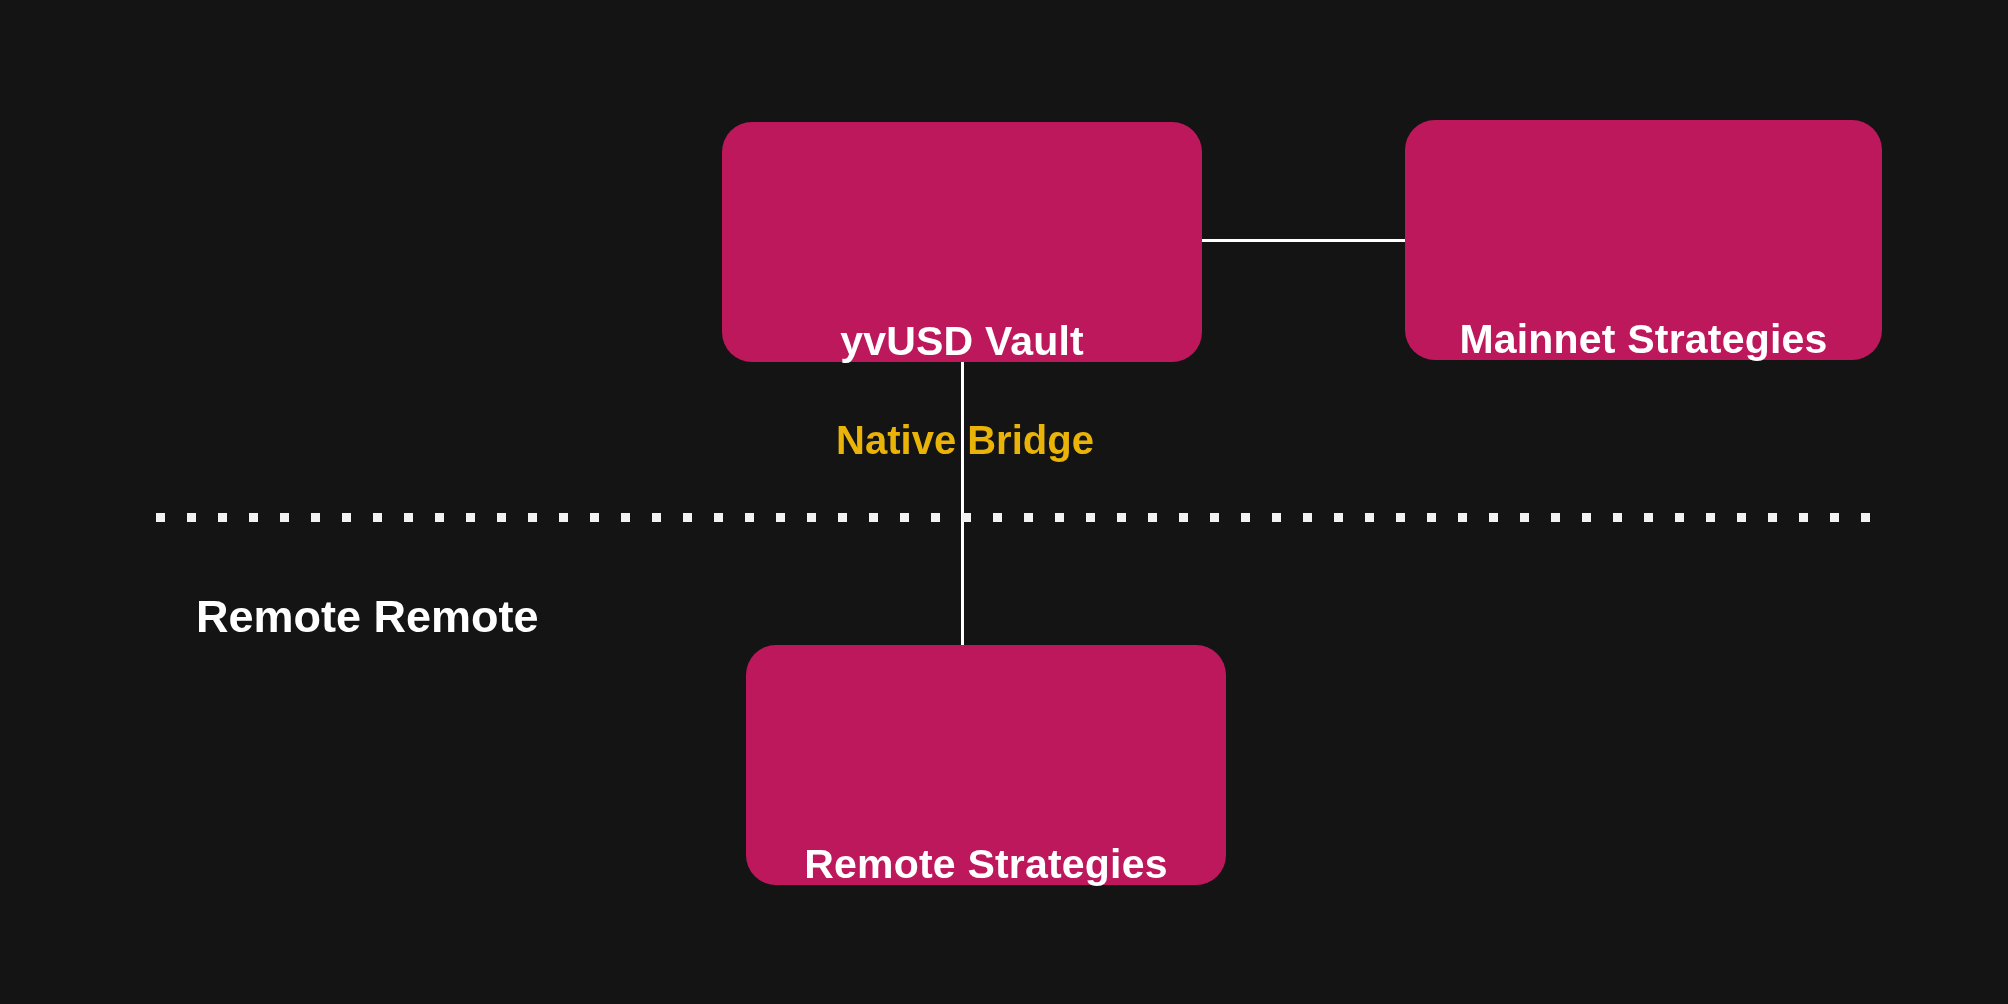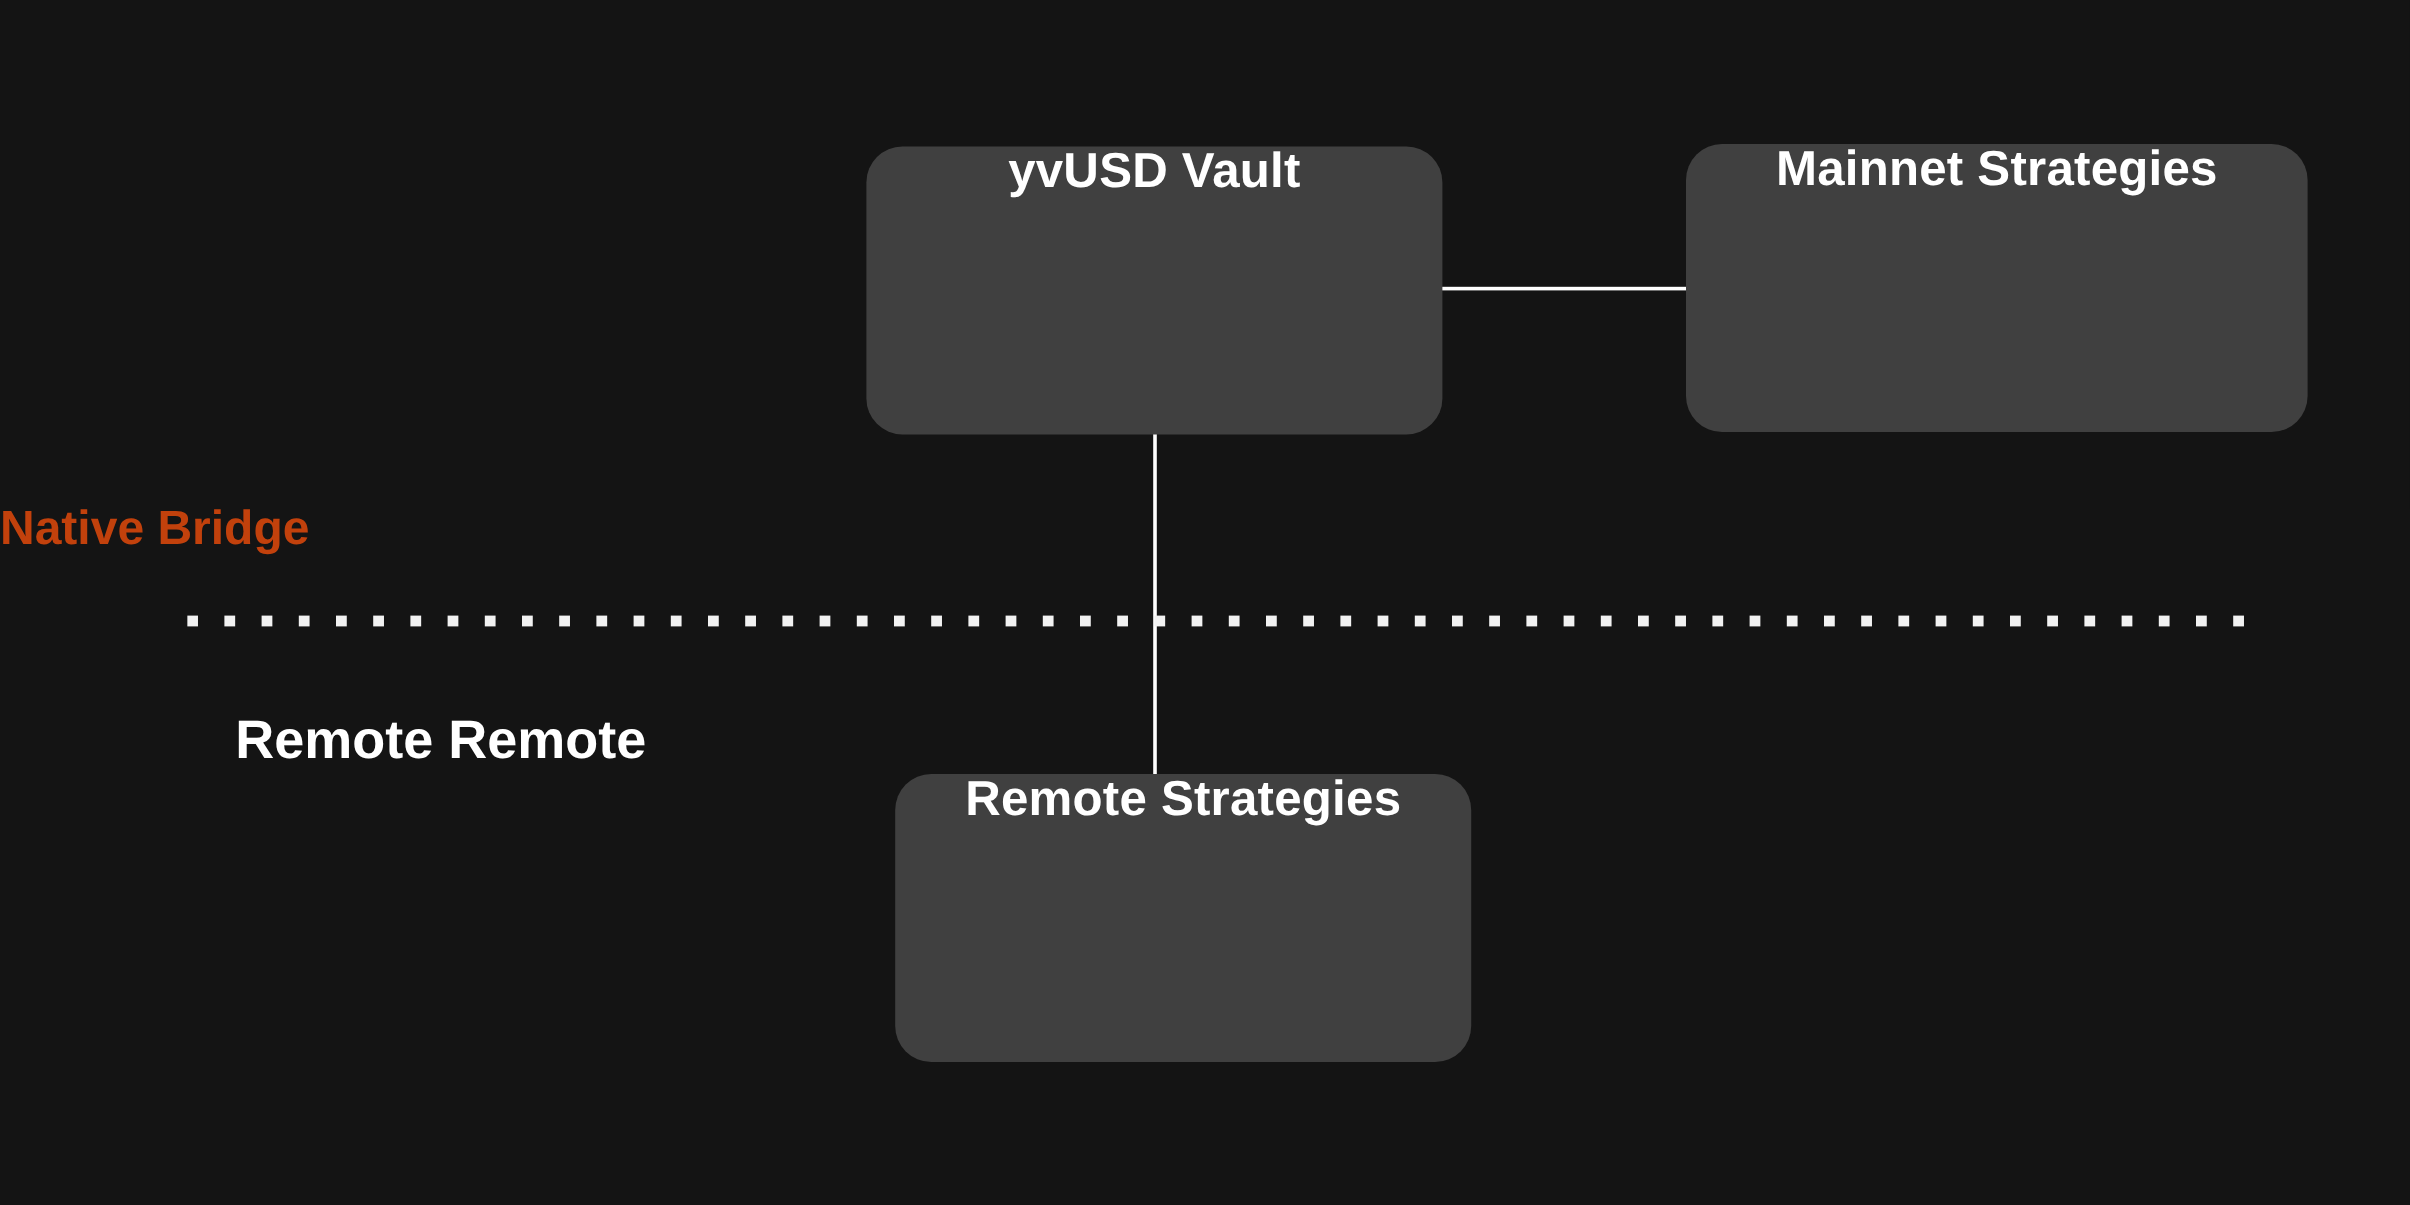--- a/index.html
+++ b/index.html
@@ -18,24 +18,24 @@
     position: relative;
     width: 2008px;
     height: 1004px;
     background: #141414;
   }
 
   
   .node {
     position: absolute;
     box-sizing: border-box;
-    background: #404040;
+    background: #be185d;
     border-radius: 30px;
     display: flex;
-    align-items: flex-start;
+    align-items: flex-end;
     justify-content: center;
     z-index: 3;
   }
   .node-label {
     color: #ffffff;
     font-family: "Liberation Sans", sans-serif;
     font-weight: bold;
     font-size: 41px;
     letter-spacing: 0.2px;
     line-height: 1;
@@ -45,21 +45,21 @@
 
   #node-yvusd-vault {
     left: 722px;
     top: 122px;
     width: 480px;
     height: 240px;
   }
   #node-mainnet-strategies {
     left: 1405px;
     top: 120px;
-    width: 518px;
+    width: 477px;
     height: 240px;
   }
   #node-remote-strategies {
     left: 722px;
     top: 645px;
     width: 480px;
     height: 240px;
     margin-left: 24px;
   }
 
@@ -86,21 +86,22 @@
     top: 360px;
     height: 292px;
   }
 
   
   #edge-label-native-bridge {
     position: absolute;
     left: 0;
     top: 420px;
     width: 1930px;
-    color: #c2410c;
+    text-align: center;
+    color: #eab308;
     font-family: "Liberation Sans", sans-serif;
     font-weight: bold;
     font-size: 40px;
     line-height: 1;
     white-space: nowrap;
     z-index: 4;
   }
 
   
   #chain-divider {

